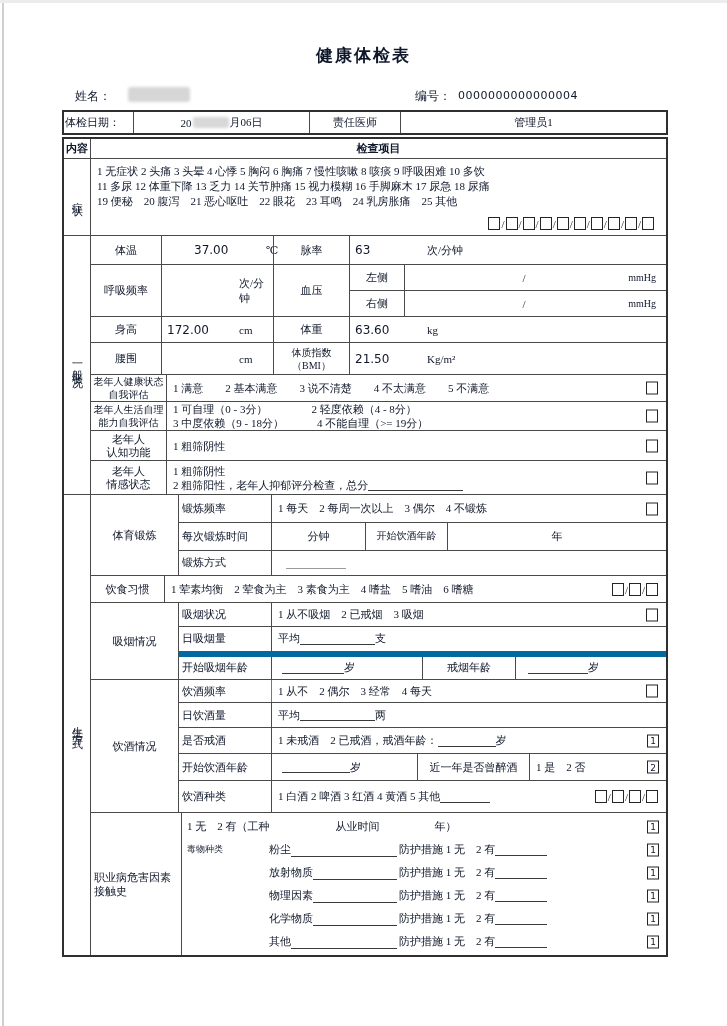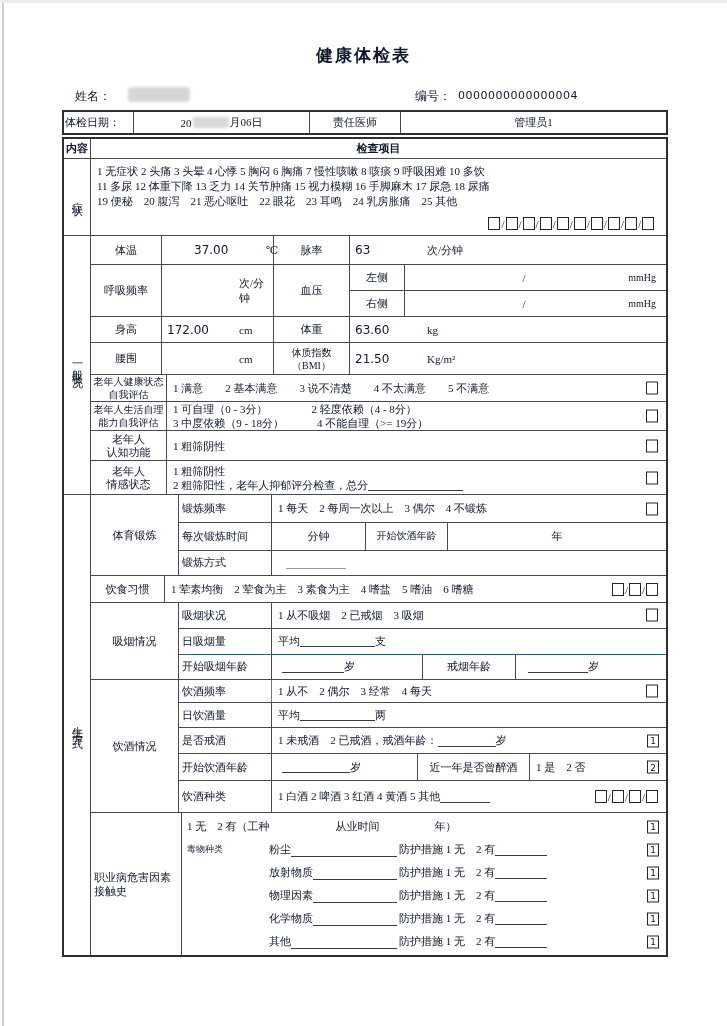--- a/index.html
+++ b/index.html
@@ -298,21 +298,21 @@
               </div>
             </div>
             <div style="height:26px;display:flex;border-top:1px solid #4a4a4a;">
               <div class="sublbl" style="width:92px;box-sizing:border-box;">日吸烟量</div>
               <div class="contc flex1" style="border-left:1px solid #4a4a4a;">
                 <span>平均</span>
                   <span class="u" style="width:75px;"></span>
                   <span>支</span>
               </div>
             </div>
-            <div style="height:25px;display:flex;border-top:1px solid #0369a1;">
+            <div style="height:25px;display:flex;border-top:6px solid #0369a1;">
               <div class="sublbl" style="width:92px;box-sizing:border-box;">开始吸烟年龄</div>
               <div class="contc" style="width:151px;border-left:1px solid #4a4a4a;box-sizing:border-box;">
                 <span class="u" style="width:62px;margin-left:4px;"></span>
                   <span>岁</span>
               </div>
               <div class="lblc" style="width:93px;border-left:1px solid #4a4a4a;box-sizing:border-box;">戒烟年龄</div>
               <div class="contc flex1" style="border-left:1px solid #4a4a4a;">
                 <span class="u" style="width:60px;margin-left:6px;"></span>
                   <span>岁</span>
               </div>

